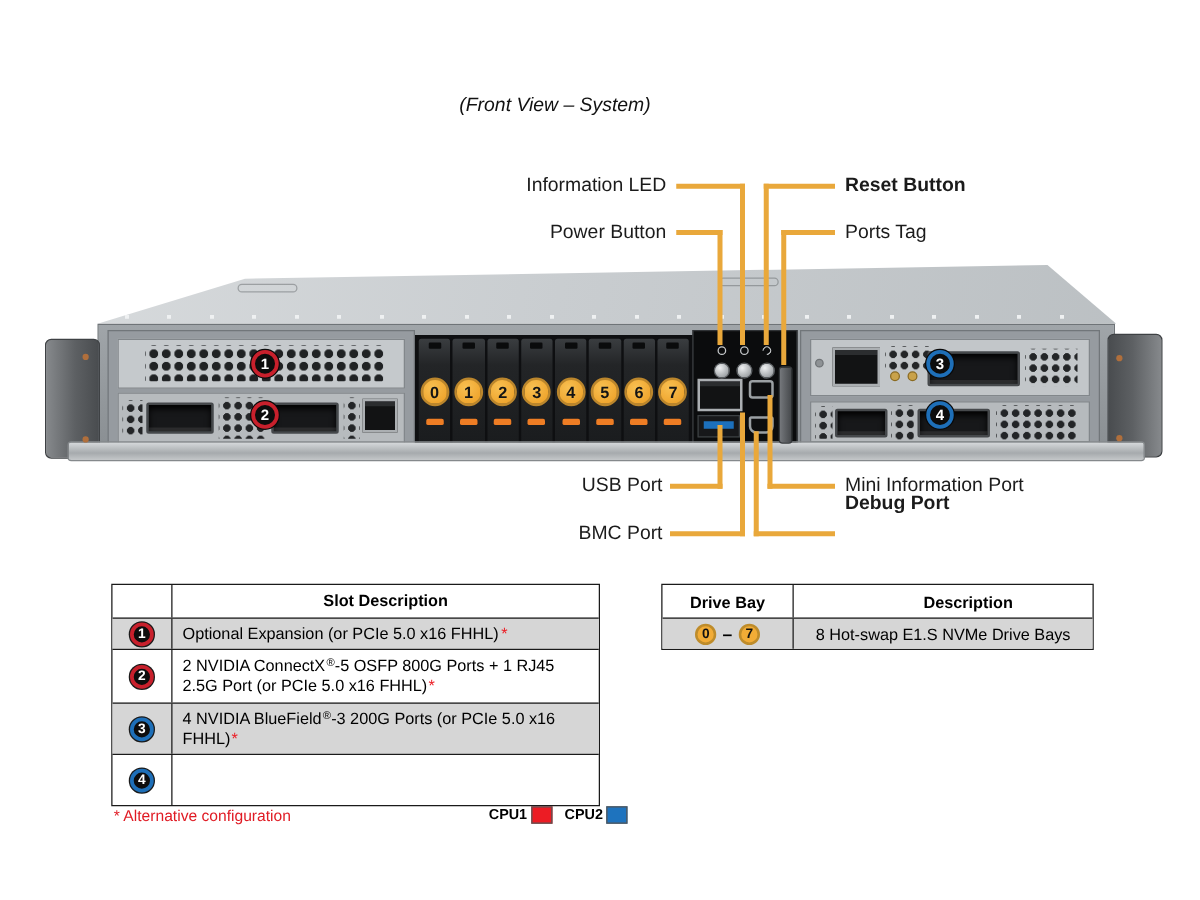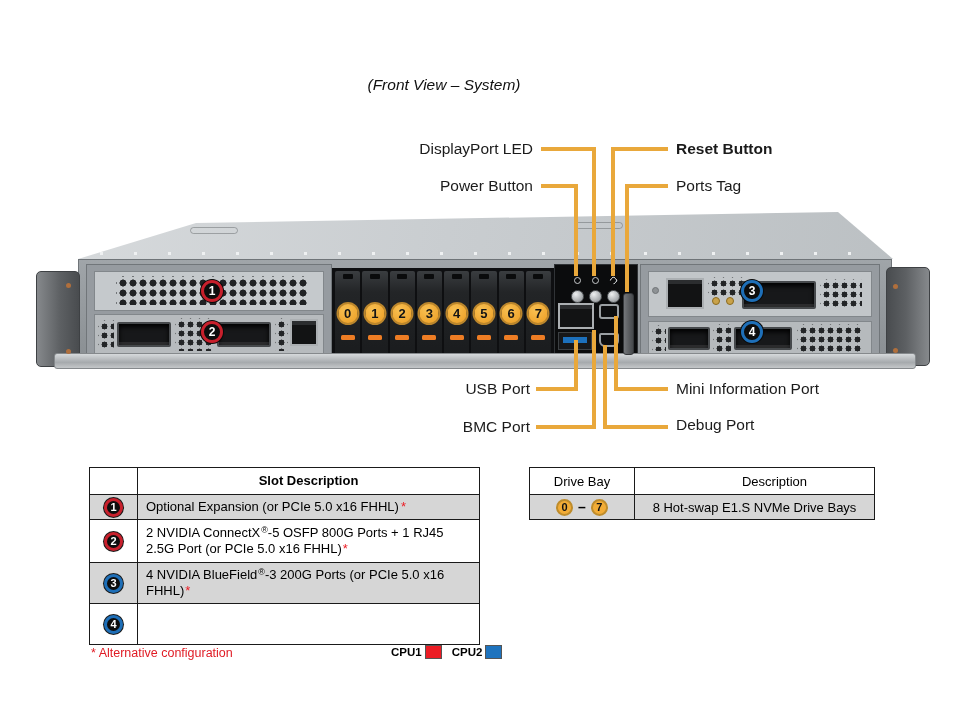--- a/index.html
+++ b/index.html
@@ -73,21 +73,21 @@
   .gray{background:#D6D6D6;}
   .c1{flex:none;display:flex;align-items:center;justify-content:center;border-right:1px solid #1A1A1A;}
   .slot-tbl .c1{width:48px;}
   .slot-tbl .c2{flex:1;display:flex;align-items:center;padding:3px 15px 3px 8px;line-height:1.25;}
   .slot-tbl .head{min-height:26px;font-weight:bold;}
   .slot-tbl .head .c2{justify-content:center;padding:0;}
   .slot-tbl .r1{min-height:25px;} .slot-tbl .r2{min-height:43px;}
   .slot-tbl .r3{min-height:41px;} .slot-tbl .r4{min-height:41px;}
   .drv-tbl .c1{width:105px;}
   .drv-tbl .c2{flex:1;display:flex;align-items:center;justify-content:center;padding:2px 4px;}
-  .drv-tbl .head{min-height:26px;font-weight:normal;gap:40px;}
+  .drv-tbl .head{min-height:26px;font-weight:bold;gap:40px;}
   .drv-tbl .r1{min-height:25px;}
   .tbadge{width:19px;height:19px;border-radius:50%;background:#0D0D0D;color:#fff;font-weight:bold;font-size:11px;
           display:flex;align-items:center;justify-content:center;box-shadow:0 0 0 1px #1A1A1A;}
   .tbadge.red{border:3px solid #C8202C;}
   .tbadge.blue{border:3px solid #1E6FB8;}
   .ybadge{width:17px;height:17px;border-radius:50%;background:#F2AC36;border:2px solid #BE8C2B;
           color:#111;font-weight:bold;font-size:11px;display:flex;align-items:center;justify-content:center;}
   .bayrange{display:flex;align-items:center;gap:5px;}
   .baydash{font-weight:bold;font-size:14px;}
   .reg{font-size:9px;vertical-align:4px;margin-left:1px;}
@@ -243,28 +243,28 @@
   <div class="cl" style="left:625px;top:184px;width:4px;height:108px;"></div>
   <div class="cl" style="left:536px;top:387px;width:42px;height:4px;"></div>
   <div class="cl" style="left:574px;top:340px;width:4px;height:51px;"></div>
   <div class="cl" style="left:536px;top:425px;width:60px;height:4px;"></div>
   <div class="cl" style="left:592px;top:330px;width:4px;height:99px;"></div>
   <div class="cl" style="left:614px;top:387px;width:54px;height:4px;"></div>
   <div class="cl" style="left:614px;top:316px;width:4px;height:75px;"></div>
   <div class="cl" style="left:603px;top:425px;width:65px;height:4px;"></div>
   <div class="cl" style="left:603px;top:345px;width:4px;height:84px;"></div>
 
-  <div class="lbl" style="right:427px;top:140px;">DisplayPort LED</div>
+  <div class="lbl" style="right:427px;top:140px;">Information LED</div>
   <div class="lbl" style="right:427px;top:177px;">Power Button</div>
   <div class="lbl" style="left:676px;top:140px;font-weight:bold;">Reset Button</div>
   <div class="lbl" style="left:676px;top:177px;">Ports Tag</div>
   <div class="lbl" style="right:430px;top:380px;">USB Port</div>
   <div class="lbl" style="right:430px;top:418px;">BMC Port</div>
   <div class="lbl" style="left:676px;top:380px;">Mini Information Port</div>
-  <div class="lbl" style="left:676px;top:416px;">Debug Port</div>
+  <div class="lbl" style="left:676px;top:394px;font-weight:bold;">Debug Port</div>
 
   <div class="tbl slot-tbl" style="left:89px;top:467px;width:391px;">
     <div class="trow head">
       <div class="c1"></div>
       <div class="c2">Slot Description</div>
     </div>
     <div class="trow r1 gray">
       <div class="c1">
           <span class="tbadge red">
             <span>1</span>

